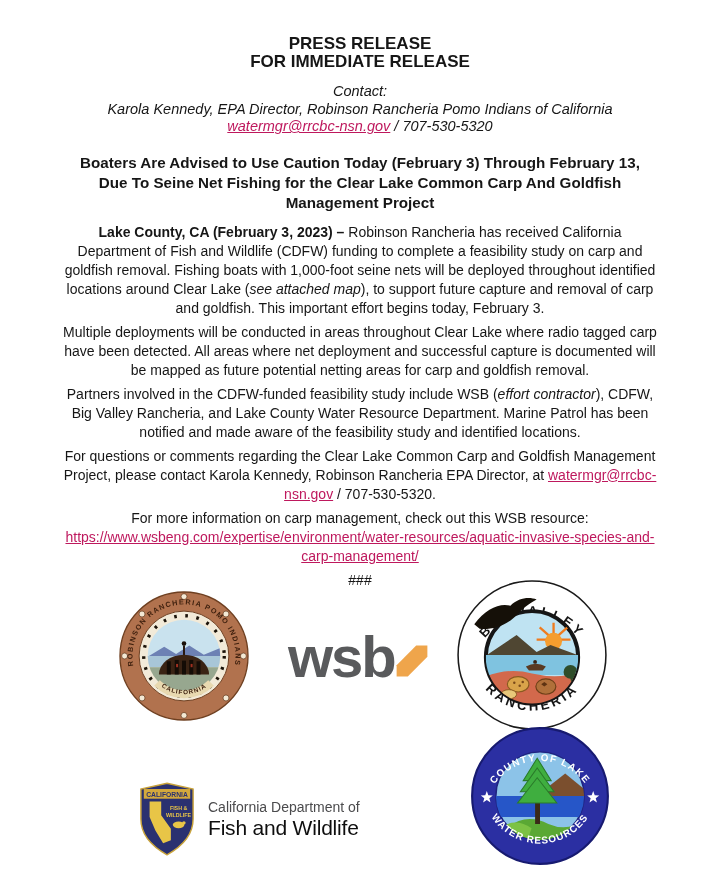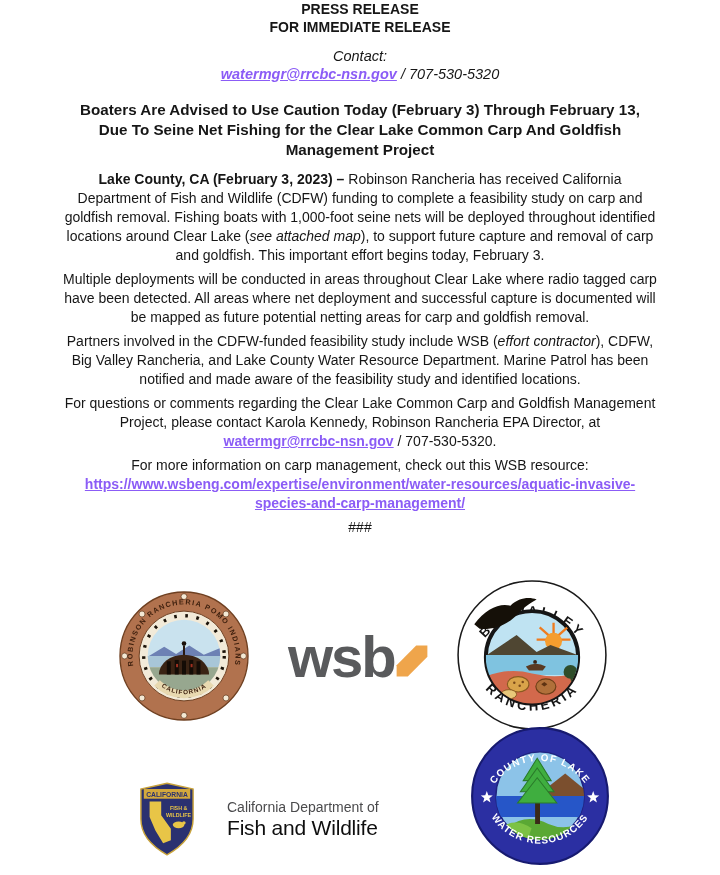--- a/index.html
+++ b/index.html
@@ -1,50 +1,51 @@
 <!DOCTYPE html>
 <html><head>
 <meta charset="utf-8">
 <style>
   html,body{margin:0;padding:0;background:#ffffff;}
   .page{position:relative;width:720px;height:875px;margin:0 auto;background:#fff;
         font-family:"Liberation Sans",sans-serif;color:#161616;overflow:hidden;}
   .center{text-align:center;}
-  .hdr{font-weight:bold;font-size:14px;line-height:18px;}
+  .hdr{font-weight:bold;font-size:17px;line-height:18px;padding-top:35px;}
   .hdr div{margin:0;}
   .contact{font-style:italic;font-size:14.5px;line-height:17.5px;margin-top:12px;}
   .contact a{font-style:italic;}
-  a{color:#8b5cf6;text-decoration:underline;font-weight:bold;}
+  a{color:#be185d;text-decoration:underline;}
   .headline{font-weight:bold;font-size:15.2px;line-height:20px;margin:17px auto 10px auto;
             max-width:584px;text-align:center;}
   .para{font-size:14px;line-height:19px;margin:0 62px 5px 62px;text-align:center;}
   .endmark{text-align:center;font-size:14px;font-weight:normal;margin-top:6px;}
   .logos{position:absolute;left:0;top:592px;width:720px;height:283px;}
   .logo{position:absolute;}
   .wsb{display:flex;align-items:flex-start;font-weight:bold;}
   .wsb-word{font-size:58px;line-height:1;letter-spacing:-2px;color:#595A5C;}
   .wsb-mark{margin-left:-4px;margin-top:12px;}
-  .cdfw{display:flex;align-items:center;gap:19px;}
+  .cdfw{display:flex;align-items:center;}
   .cdfw-text{margin-left:12px;}
   .cdfw-l1{font-size:14px;color:#4B4B4D;line-height:17px;}
   .cdfw-l2{font-size:21px;font-weight:normal;color:#0E0E0E;line-height:24px;letter-spacing:-.2px;}
   svg text{font-family:"Liberation Sans",sans-serif;}
 </style>
 </head>
 <body>
 
 <div class="page">
 
   <div class="hdr center">
     <div>PRESS RELEASE</div>
     <div>FOR IMMEDIATE RELEASE</div>
   </div>
 
   <div class="contact center">
     <div>Contact:</div>
+    <div>Karola Kennedy, EPA Director, Robinson Rancheria Pomo Indians of California</div>
     <div><a href="#">watermgr@rrcbc-nsn.gov</a><span> / 707-530-5320</span></div>
   </div>
 
   <div class="headline">Boaters Are Advised to Use Caution Today (February 3) Through February 13, Due To Seine Net Fishing for the Clear Lake Common Carp And Goldfish Management Project</div>
 
   <p class="para"><b>Lake County, CA (February 3, 2023) – </b><span>Robinson Rancheria has received California Department of Fish and Wildlife (CDFW) funding to complete a feasibility study on carp and goldfish removal. Fishing boats with 1,000-foot seine nets will be deployed throughout identified locations around Clear Lake (</span><i>see attached map</i><span>), to support future capture and removal of carp and goldfish.  This important effort begins today, February 3.</span></p>
 
   <p class="para">Multiple deployments will be conducted in areas throughout Clear Lake where radio tagged carp have been detected. All areas where net deployment and successful capture is documented will be mapped as future potential netting areas for carp and goldfish removal.</p>
 
   <p class="para"><span>Partners involved in the CDFW-funded feasibility study include WSB (</span><i>effort contractor</i><span>), CDFW, Big Valley Rancheria, and Lake County Water Resource Department. Marine Patrol has been notified and made aware of the feasibility study and identified locations.</span></p>

